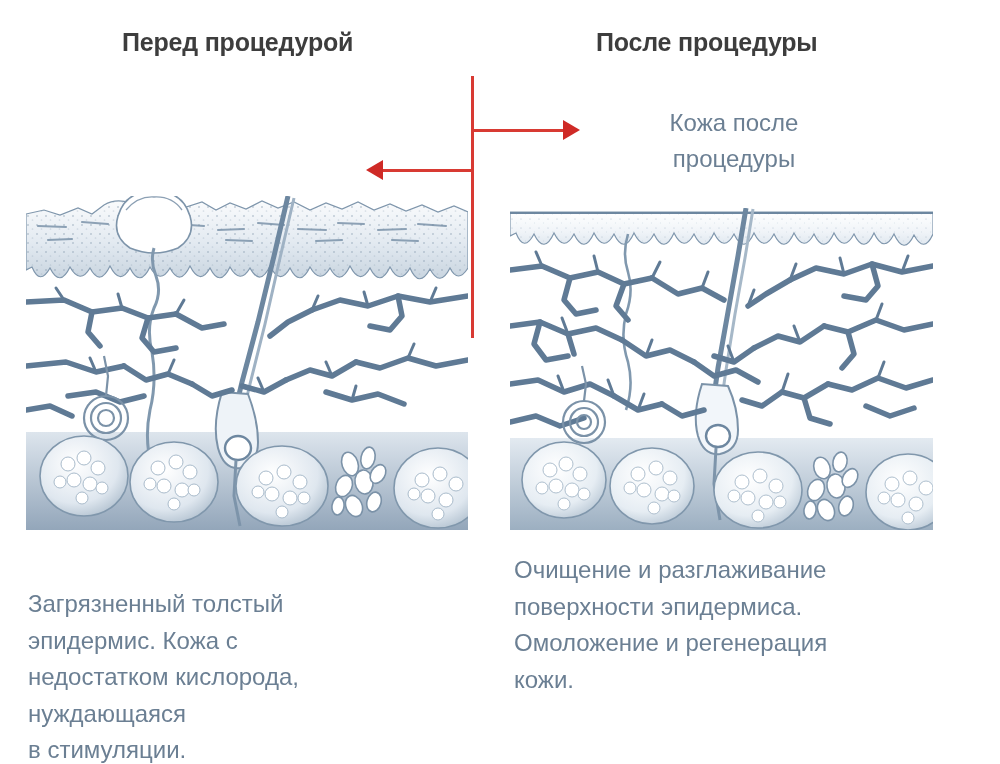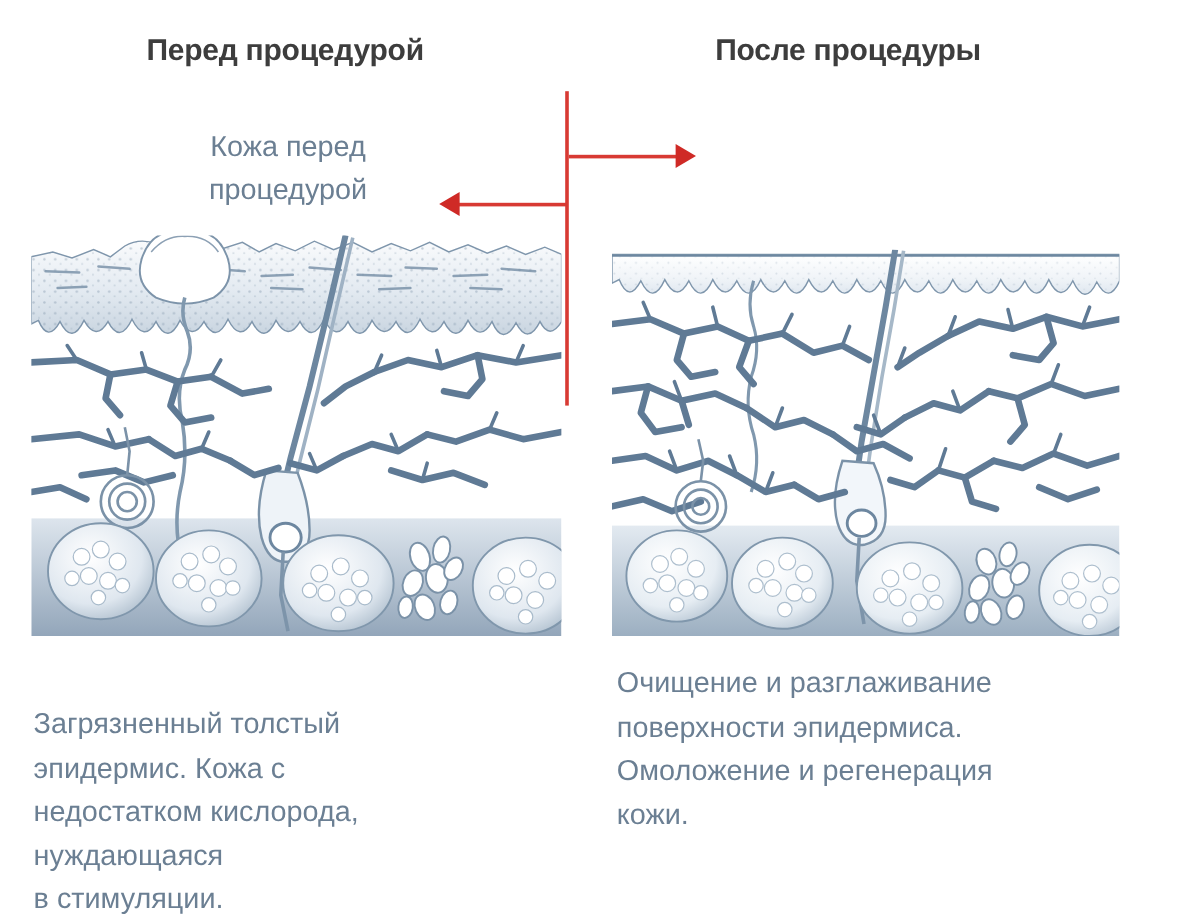--- a/index.html
+++ b/index.html
@@ -98,22 +98,22 @@
   #desc-after  { left: 514px; top: 552px; width: 470px; }
 </style>
 </head>
 <body>
 
 <div class="stage">
 
   <div class="col-title" id="title-before">Перед процедурой</div>
   <div class="col-title" id="title-after">После процедуры</div>
 
-  <div class="callout" id="callout-left">Кожа перед
-процедурой</div>
+  <div class="callout" id="callout-right">Кожа после
+процедуры</div>
 
   <div class="red-stem"></div>
   <div class="red-arm" id="red-arm-right"></div>
   <div class="red-arm" id="red-arm-left"></div>
   <div class="arrowhead" id="arrowhead-right"></div>
   <div class="arrowhead" id="arrowhead-left"></div>
 
   <div class="skin-panel" id="skin-before">
     <svg viewBox="0 0 442 334" preserveAspectRatio="none">
       <defs>

